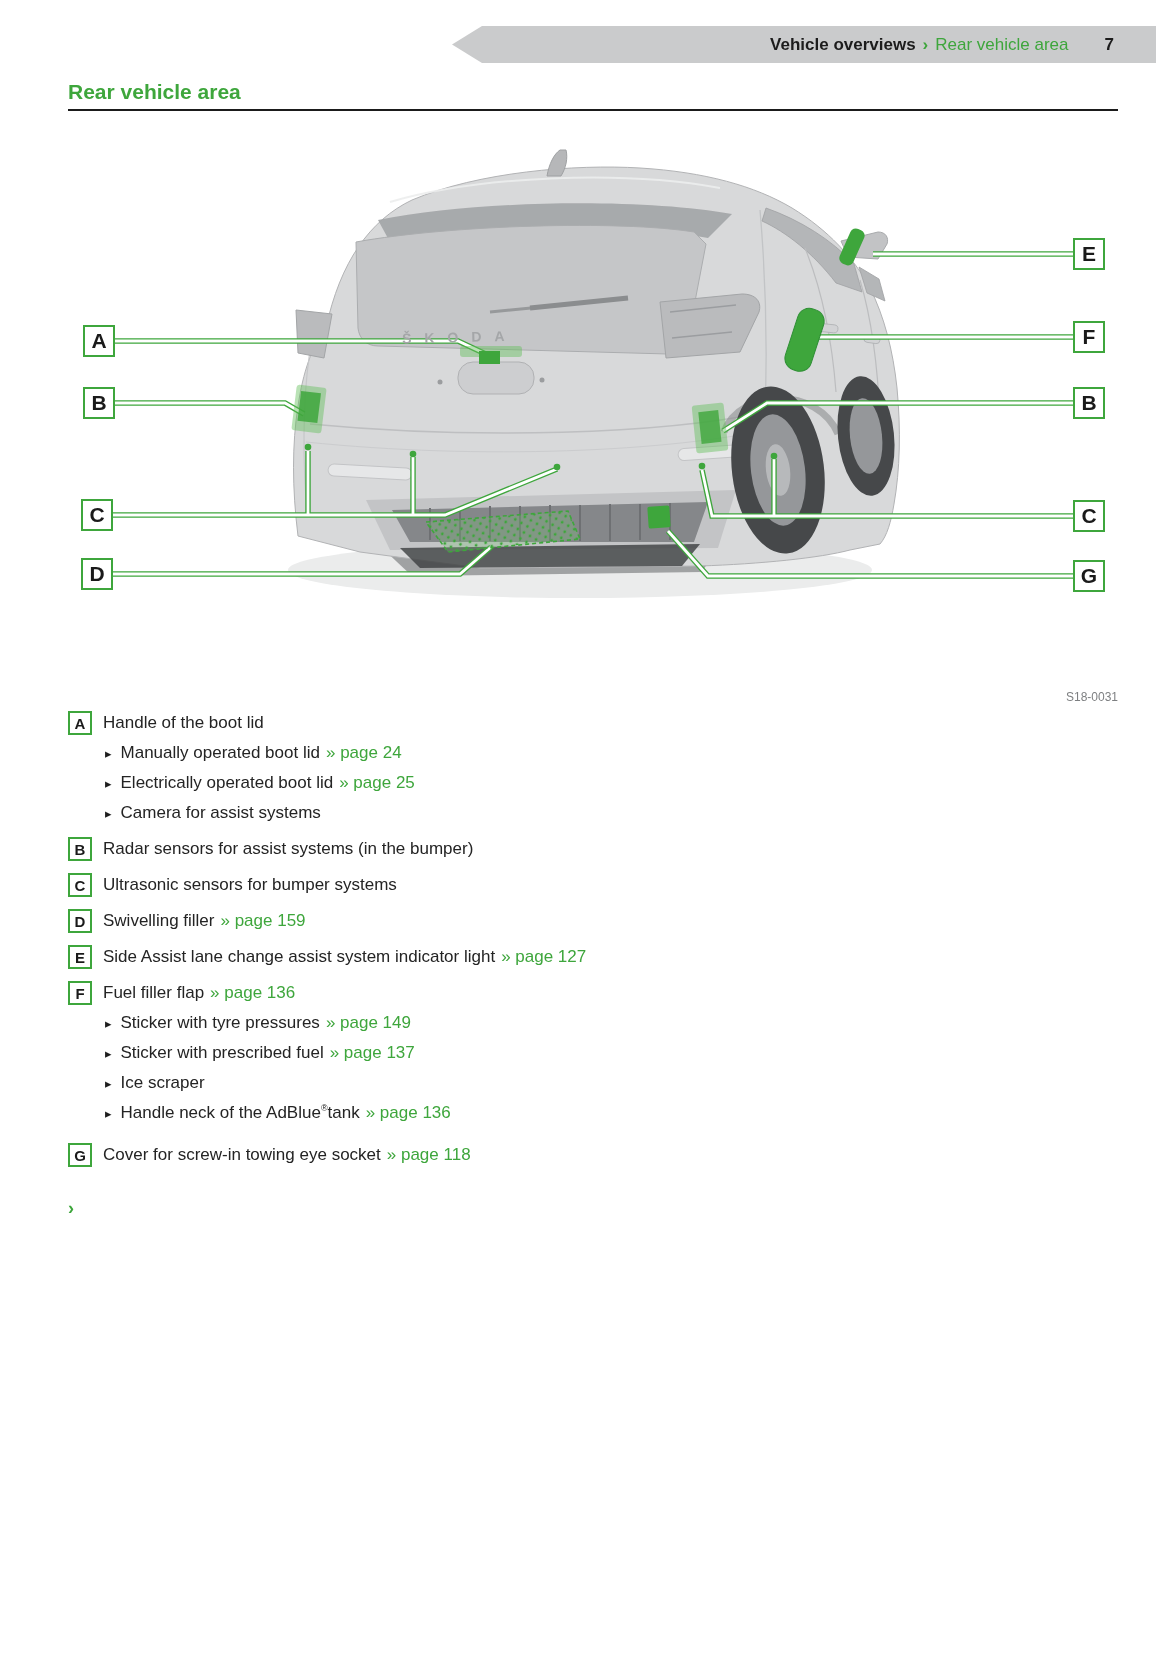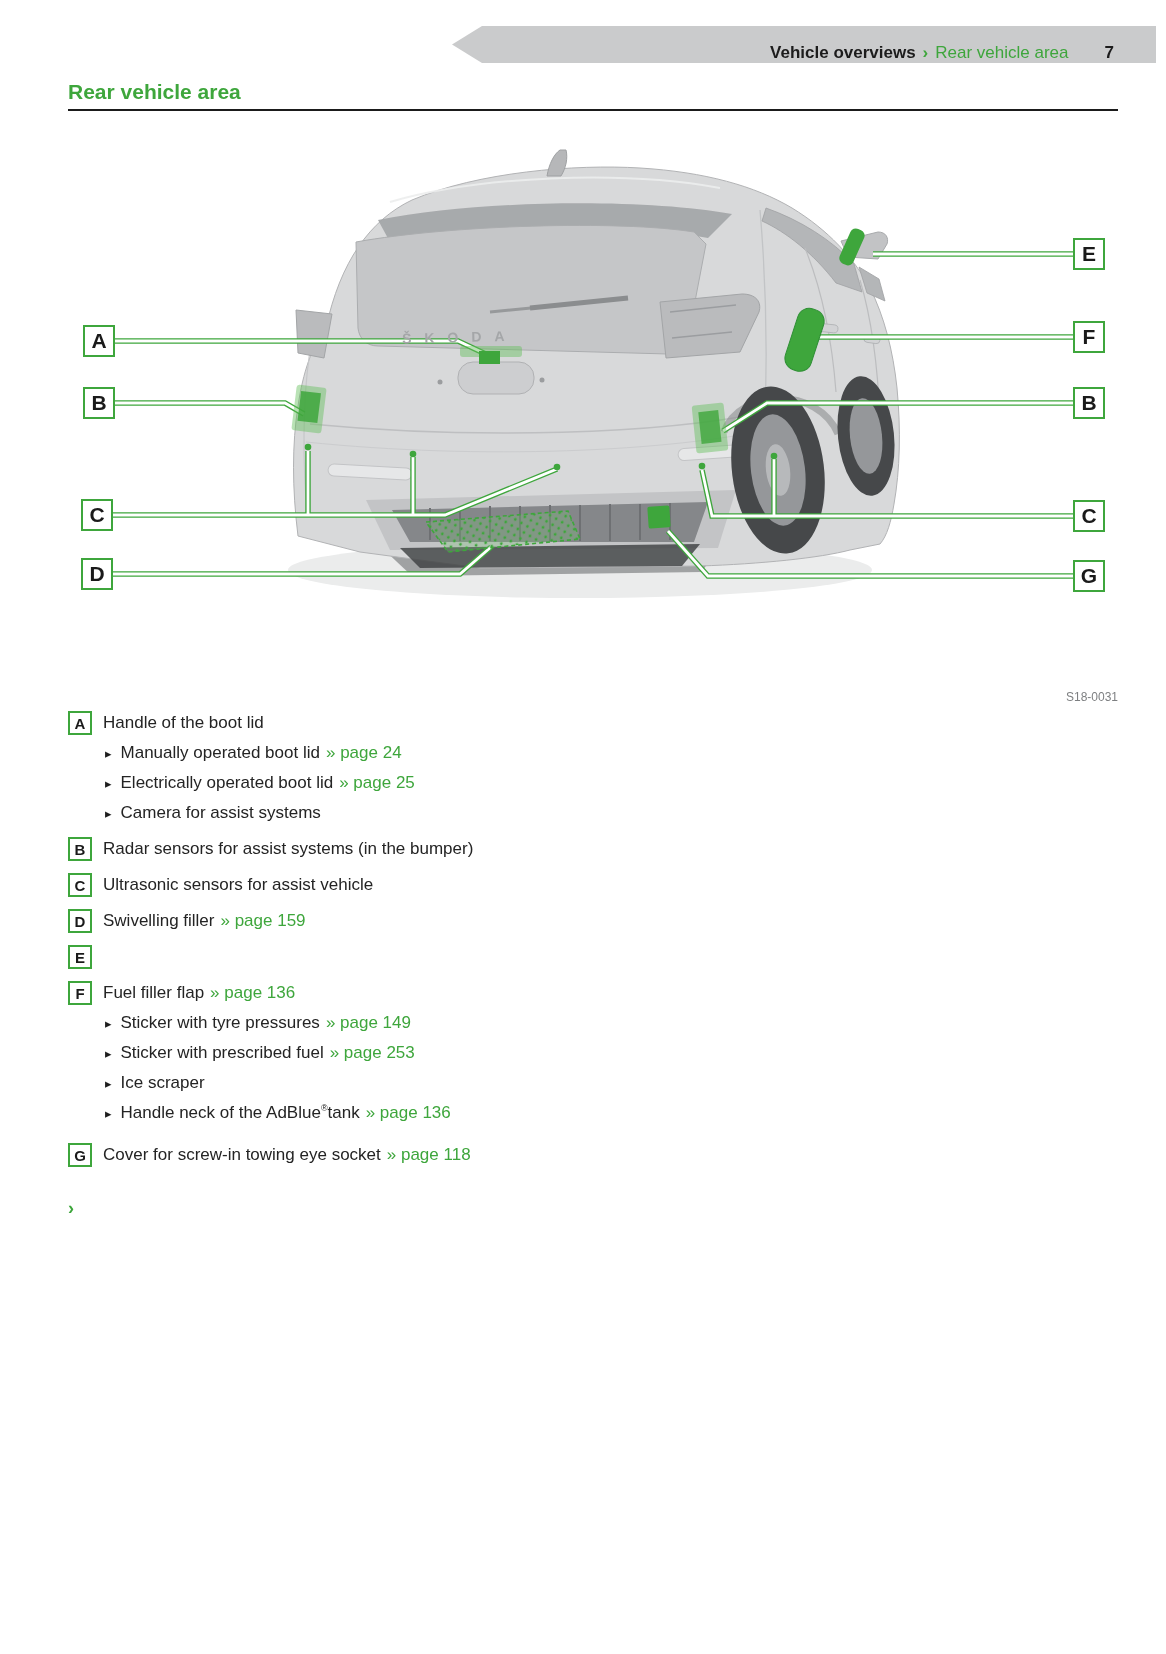--- a/index.html
+++ b/index.html
@@ -11,21 +11,21 @@
   *{margin:0;padding:0;box-sizing:border-box;}
   html,body{background:#ffffff;}
   body{font-family:"Liberation Sans",sans-serif;color:var(--ink);}
   .page{position:relative;width:1166px;height:1654px;background:#fff;overflow:hidden;}
 
   
   .header-bar{
     position:absolute;left:452px;top:26px;width:704px;height:37px;
     background:var(--header-bg);
     clip-path:polygon(30px 0,100% 0,100% 100%,30px 100%,0 50%);
-    display:flex;align-items:flex-end;justify-content:flex-end;
+    display:flex;align-items:center;justify-content:flex-end;
     padding-right:42px;font-size:17px;
   }
   .hb-section{font-weight:bold;color:#1c1c1c;}
   .hb-sep{color:var(--accent-green);font-weight:bold;margin:0 7px;}
   .hb-sub{color:var(--accent-green);}
   .hb-page{font-weight:bold;color:#1c1c1c;margin-left:36px;}
 
   .title{position:absolute;left:68px;top:80px;font-size:21px;font-weight:bold;color:var(--accent-green);}
   .rule{position:absolute;left:68px;top:109px;width:1050px;height:2px;background:#1b1b1b;}
 
@@ -249,40 +249,41 @@
       <span class="tri">▸</span>
       <span class="ltext"><span>Camera for assist systems</span><span class="link"></span></span>
     </div>
 
     <div class="lrow letter">
       <span class="lbox">B</span>
       <span class="ltext"><span>Radar sensors for assist systems (in the bumper)</span><span class="link"></span></span>
     </div>
     <div class="lrow letter">
       <span class="lbox">C</span>
-      <span class="ltext"><span>Ultrasonic sensors for assist vehicle</span><span class="link"></span></span>
+      <span class="ltext"><span>Ultrasonic sensors for bumper systems</span><span class="link"></span></span>
     </div>
     <div class="lrow letter">
       <span class="lbox">D</span>
       <span class="ltext"><span>Swivelling filler</span><span class="link">» page 159</span></span>
     </div>
     <div class="lrow letter">
       <span class="lbox">E</span>
+      <span class="ltext"><span>Side Assist lane change assist system indicator light</span><span class="link">» page 127</span></span>
     </div>
     <div class="lrow letter">
       <span class="lbox">F</span>
       <span class="ltext"><span>Fuel filler flap</span><span class="link">» page 136</span></span>
     </div>
     <div class="lrow">
       <span class="tri">▸</span>
       <span class="ltext"><span>Sticker with tyre pressures</span><span class="link">» page 149</span></span>
     </div>
     <div class="lrow">
       <span class="tri">▸</span>
-      <span class="ltext"><span>Sticker with prescribed fuel</span><span class="link">» page 253</span></span>
+      <span class="ltext"><span>Sticker with prescribed fuel</span><span class="link">» page 137</span></span>
     </div>
     <div class="lrow">
       <span class="tri">▸</span>
       <span class="ltext"><span>Ice scraper</span><span class="link"></span></span>
     </div>
     <div class="lrow">
       <span class="tri">▸</span>
       <span class="ltext"><span>Handle neck of the AdBlue</span><sup class="reg">®</sup><span>tank</span><span class="link">» page 136</span></span>
     </div>
     <div class="lrow letter g-row">

